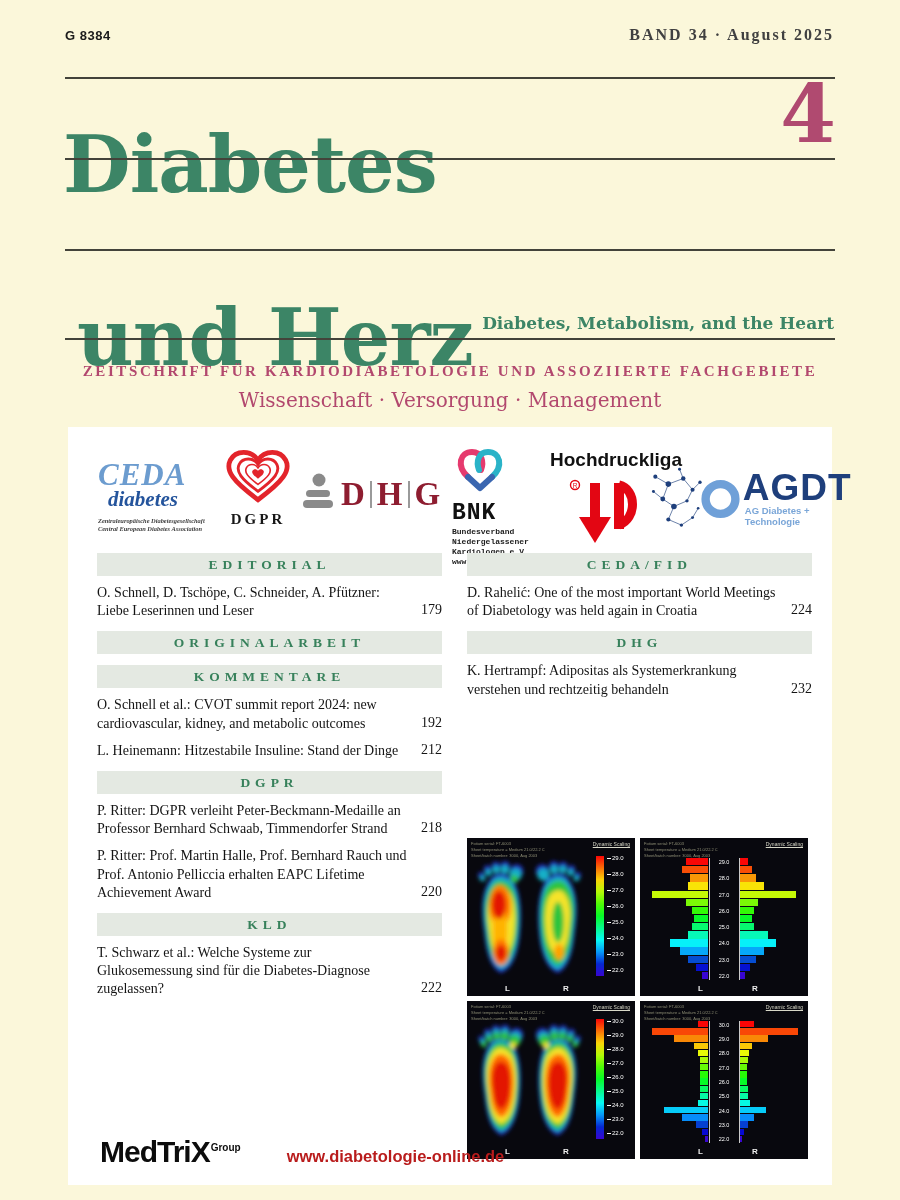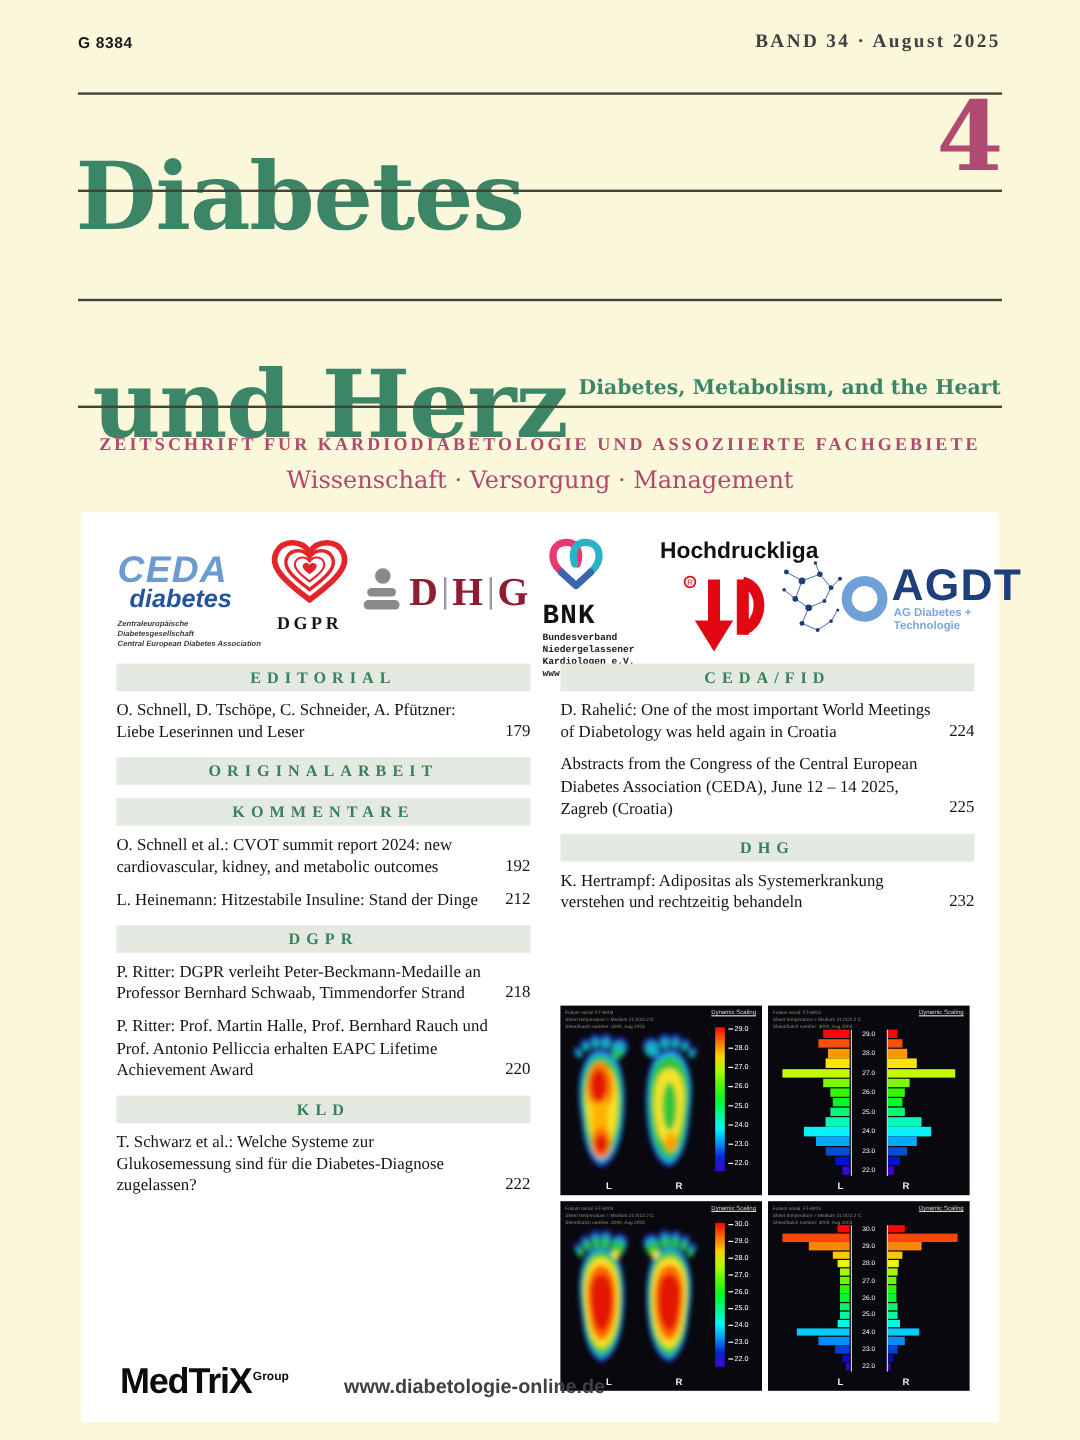--- a/index.html
+++ b/index.html
@@ -23,21 +23,21 @@
             font:600 15px "Liberation Serif",serif;letter-spacing:2.6px;color:#b2486e;}
   .tag-sub{position:absolute;left:65px;right:65px;top:388px;text-align:center;
            font:500 20px "DejaVu Serif",serif;color:#b2486e;}
 
   
   .card{position:absolute;left:68px;top:427px;width:764px;height:758px;background:#ffffff;}
 
   
   .logos{position:absolute;left:0;top:12px;width:100%;height:116px;}
   .logo{position:absolute;}
-  .ceda{left:30px;top:22px;width:120px;font-family:Liberation Sans, sans-serif;font-style:italic;}
+  .ceda{left:30px;top:22px;width:120px;font-family:Liberation Serif, serif;font-style:italic;}
   .ceda .l1{font-size:31px;font-weight:bold;color:#6c9ccf;letter-spacing:1px;line-height:.9;}
   .ceda .l2{font-size:21px;font-weight:bold;color:#24549c;margin-left:10px;line-height:1;}
   .ceda .sub{margin-top:7px;font-size:6.4px;font-weight:bold;color:#3c3c3c;line-height:1.25;}
   .dgpr{left:152px;top:8px;width:76px;text-align:center;}
   .dgpr .lbl{font:bold 15px "Liberation Serif",serif;letter-spacing:3px;color:#161616;margin-top:2px;}
   .dhg{left:232px;top:34px;display:flex;align-items:center;gap:7px;}
   .dhg .letters{display:flex;align-items:center;font:bold 33px "Liberation Serif",serif;color:#8e1d30;}
   .dhg .sep{width:2px;height:27px;background:#9a9a9a;margin:0 5px;}
   .bnk{left:384px;top:6px;width:95px;font-family:Liberation Mono, monospace;}
   .bnk .lbl{font-size:23px;font-weight:bold;color:#111;letter-spacing:1px;line-height:1;margin-top:2px;}
@@ -73,21 +73,21 @@
   .hist-area{position:absolute;left:8px;top:20px;width:152px;height:122px;}
   .axis{position:absolute;top:0;bottom:0;width:1px;background:#c9c9c9;}
   .hbar{position:absolute;}
   .hlab{position:absolute;width:30px;text-align:center;color:#fff;font-size:5.5px;}
   .flab{position:absolute;bottom:3px;color:#eee;font:bold 8px "Liberation Sans",sans-serif;}
 
   
   .card-footer{position:absolute;left:32px;bottom:16px;display:flex;align-items:baseline;gap:46px;}
   .medtrix{font:bold 30px "Liberation Sans",sans-serif;color:#0c0c0c;letter-spacing:-1px;}
   .medtrix .grp{font-size:10px;vertical-align:super;letter-spacing:0;margin-left:1px;}
-  .website{font:bold 16.5px "Liberation Sans",sans-serif;color:#404040;}
+  .website{font:bold 16.5px "Liberation Sans",sans-serif;color:#b91c1c;}
 </style>
 </head>
 <body>
 
 <svg width="0" height="0" style="position:absolute">
   <defs>
     <filter id="tblur" x="-40%" y="-40%" width="180%" height="180%">
         <feGaussianBlur stdDeviation="2.2"></feGaussianBlur>
       </filter>
     <path id="footP" d="M16 22 C8 34 8 52 11 72 C13 92 17 106 27 111 C37 108 43 94 45 74 C47 54 46 36 40 24 C33 14 22 12 16 22 Z"></path>
@@ -250,21 +250,20 @@
         </div>
         <div class="sec">
           <div class="sec-band">KLD</div>
           <div class="entry"><span>T. Schwarz et al.: Welche Systeme zur Glukosemessung sind für die Diabetes-Diagnose zugelassen?</span><span class="pg">222</span></div>
         </div>
       </div>
     <div class="toc-col toc-right" id="toc-right">
         <div class="sec">
           <div class="sec-band">CEDA/FID</div>
           <div class="entry"><span>D. Rahelić: One of the most important World Meetings of Diabetology was held again in Croatia</span><span class="pg">224</span></div>
-          <div class="entry"><span>Abstracts from the Congress of the Central European Diabetes Association (CEDA), June 12 – 14 2025, Zagreb (Croatia)</span><span class="pg">225</span></div>
         </div>
         <div class="sec">
           <div class="sec-band">DHG</div>
           <div class="entry"><span>K. Hertrampf: Adipositas als Systemerkrankung verstehen und rechtzeitig behandeln</span><span class="pg">232</span></div>
         </div>
       </div>
 
     <div class="thermal">
 
       <div class="panel">

